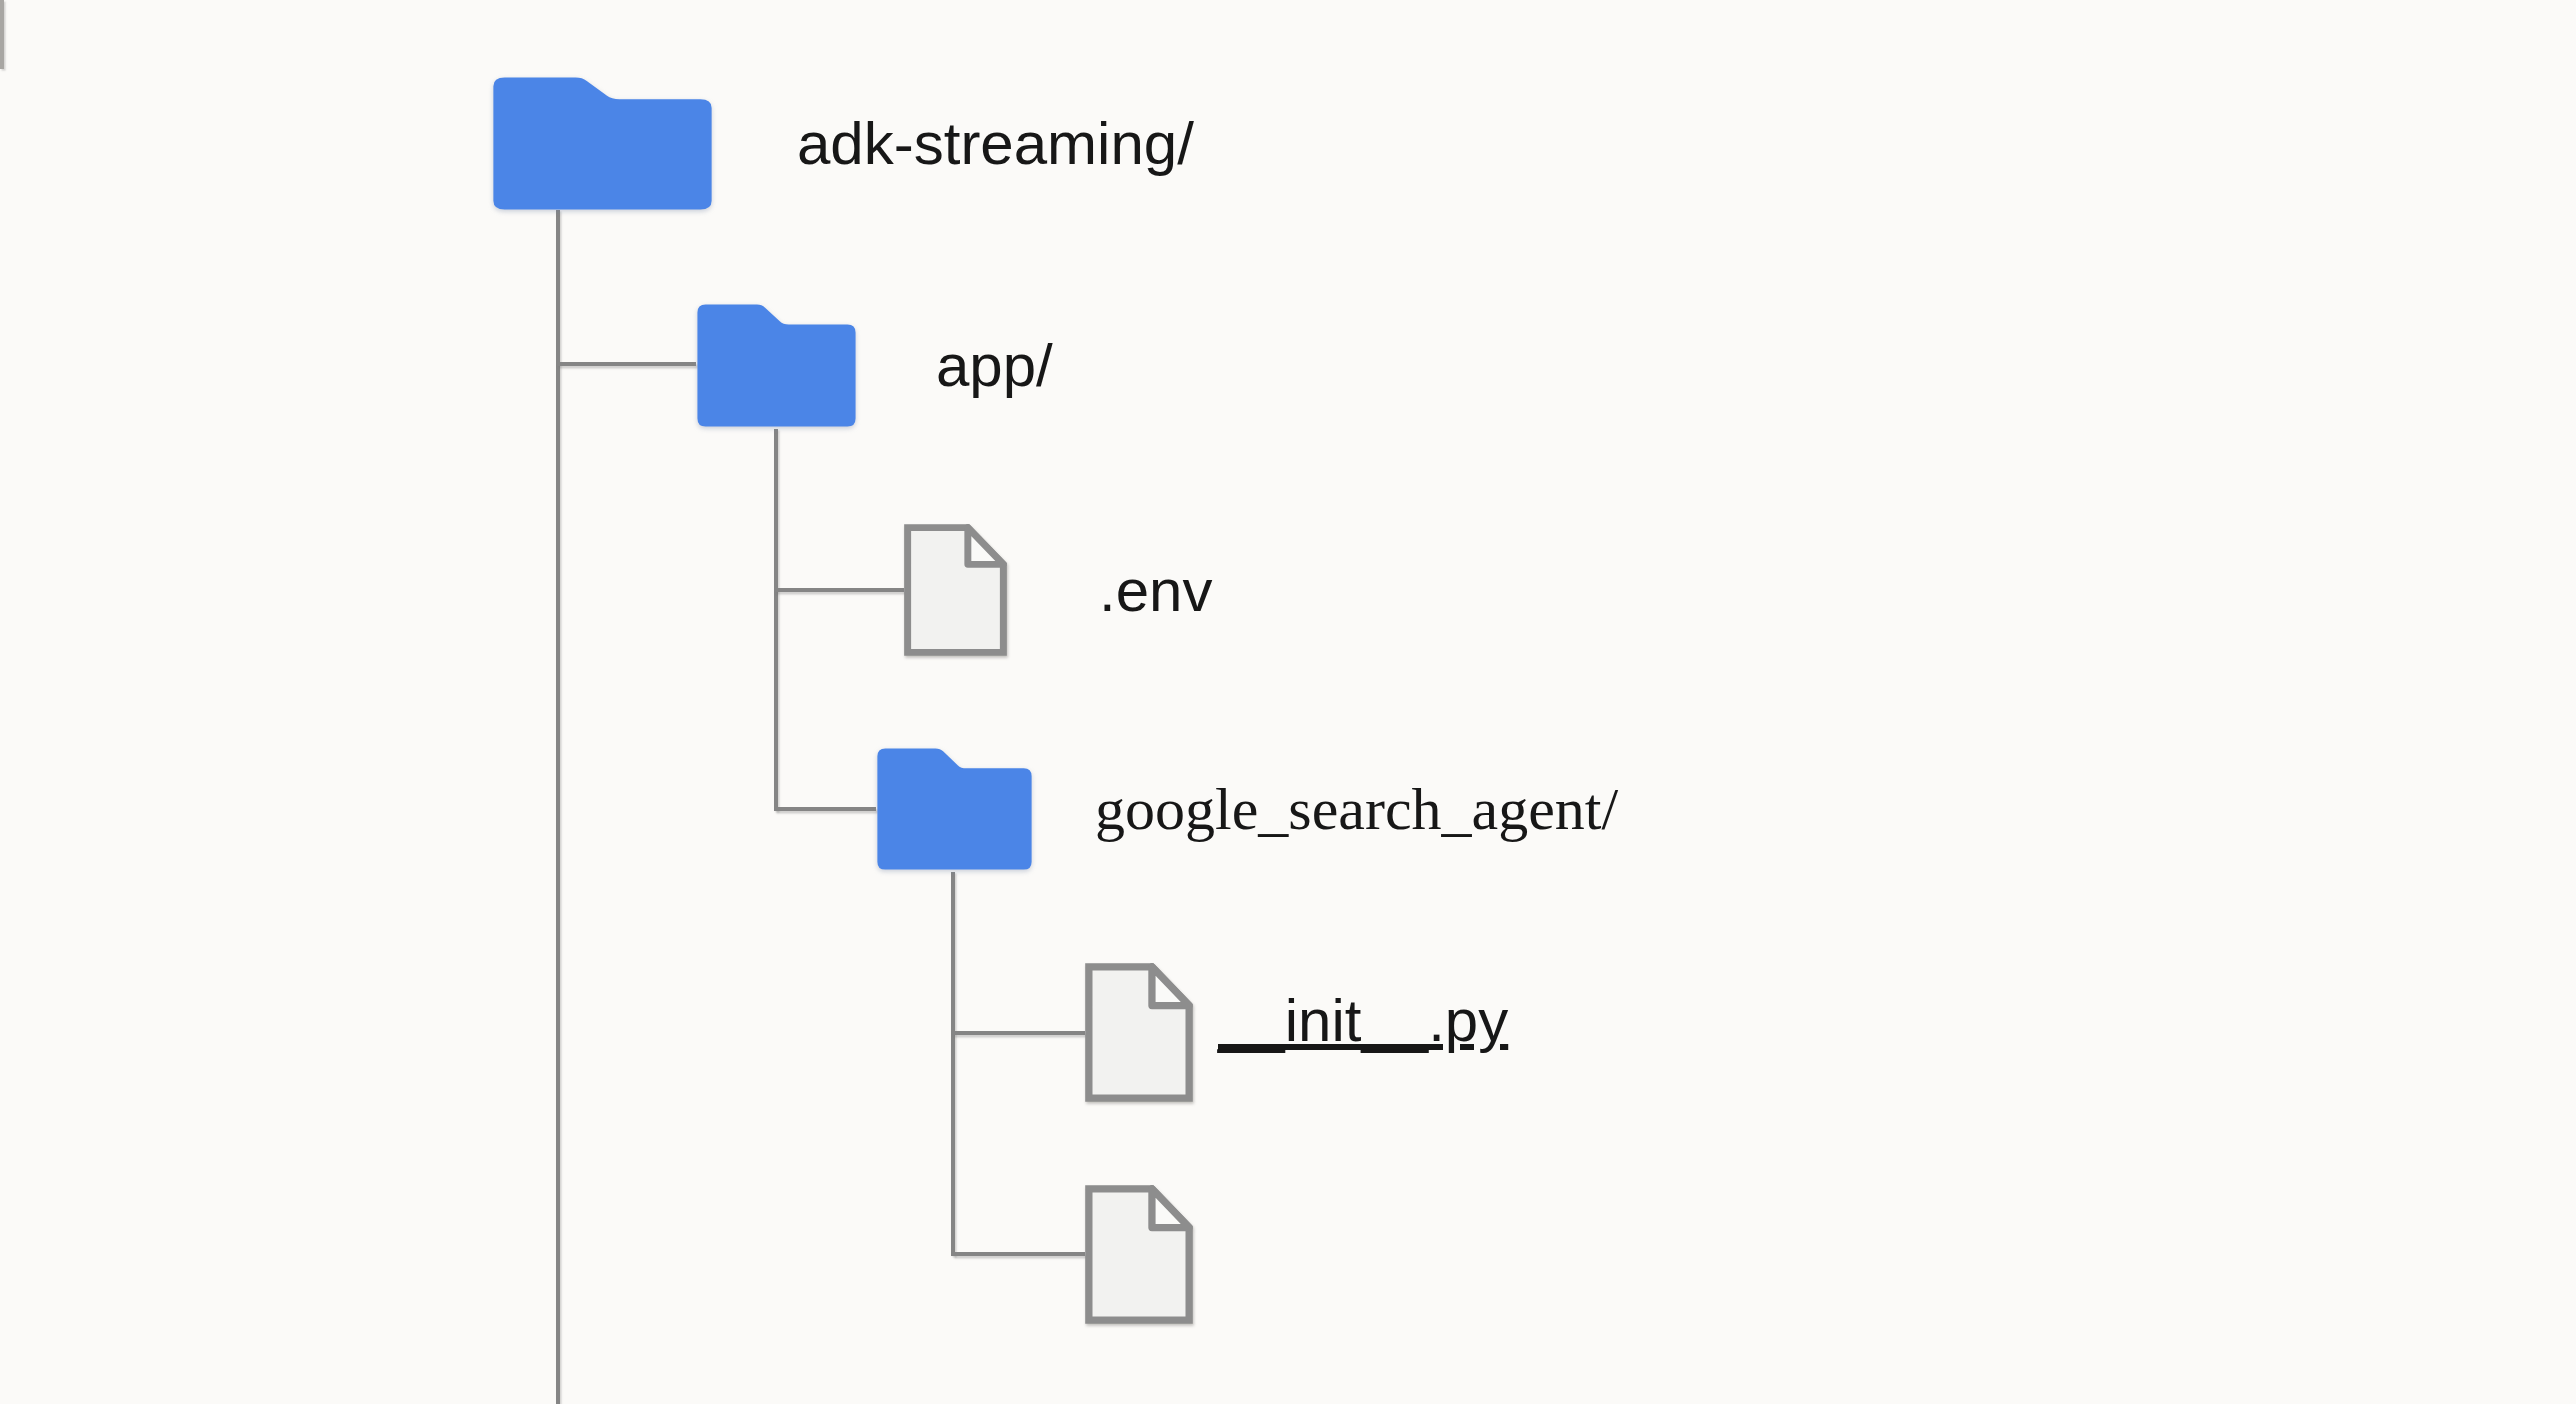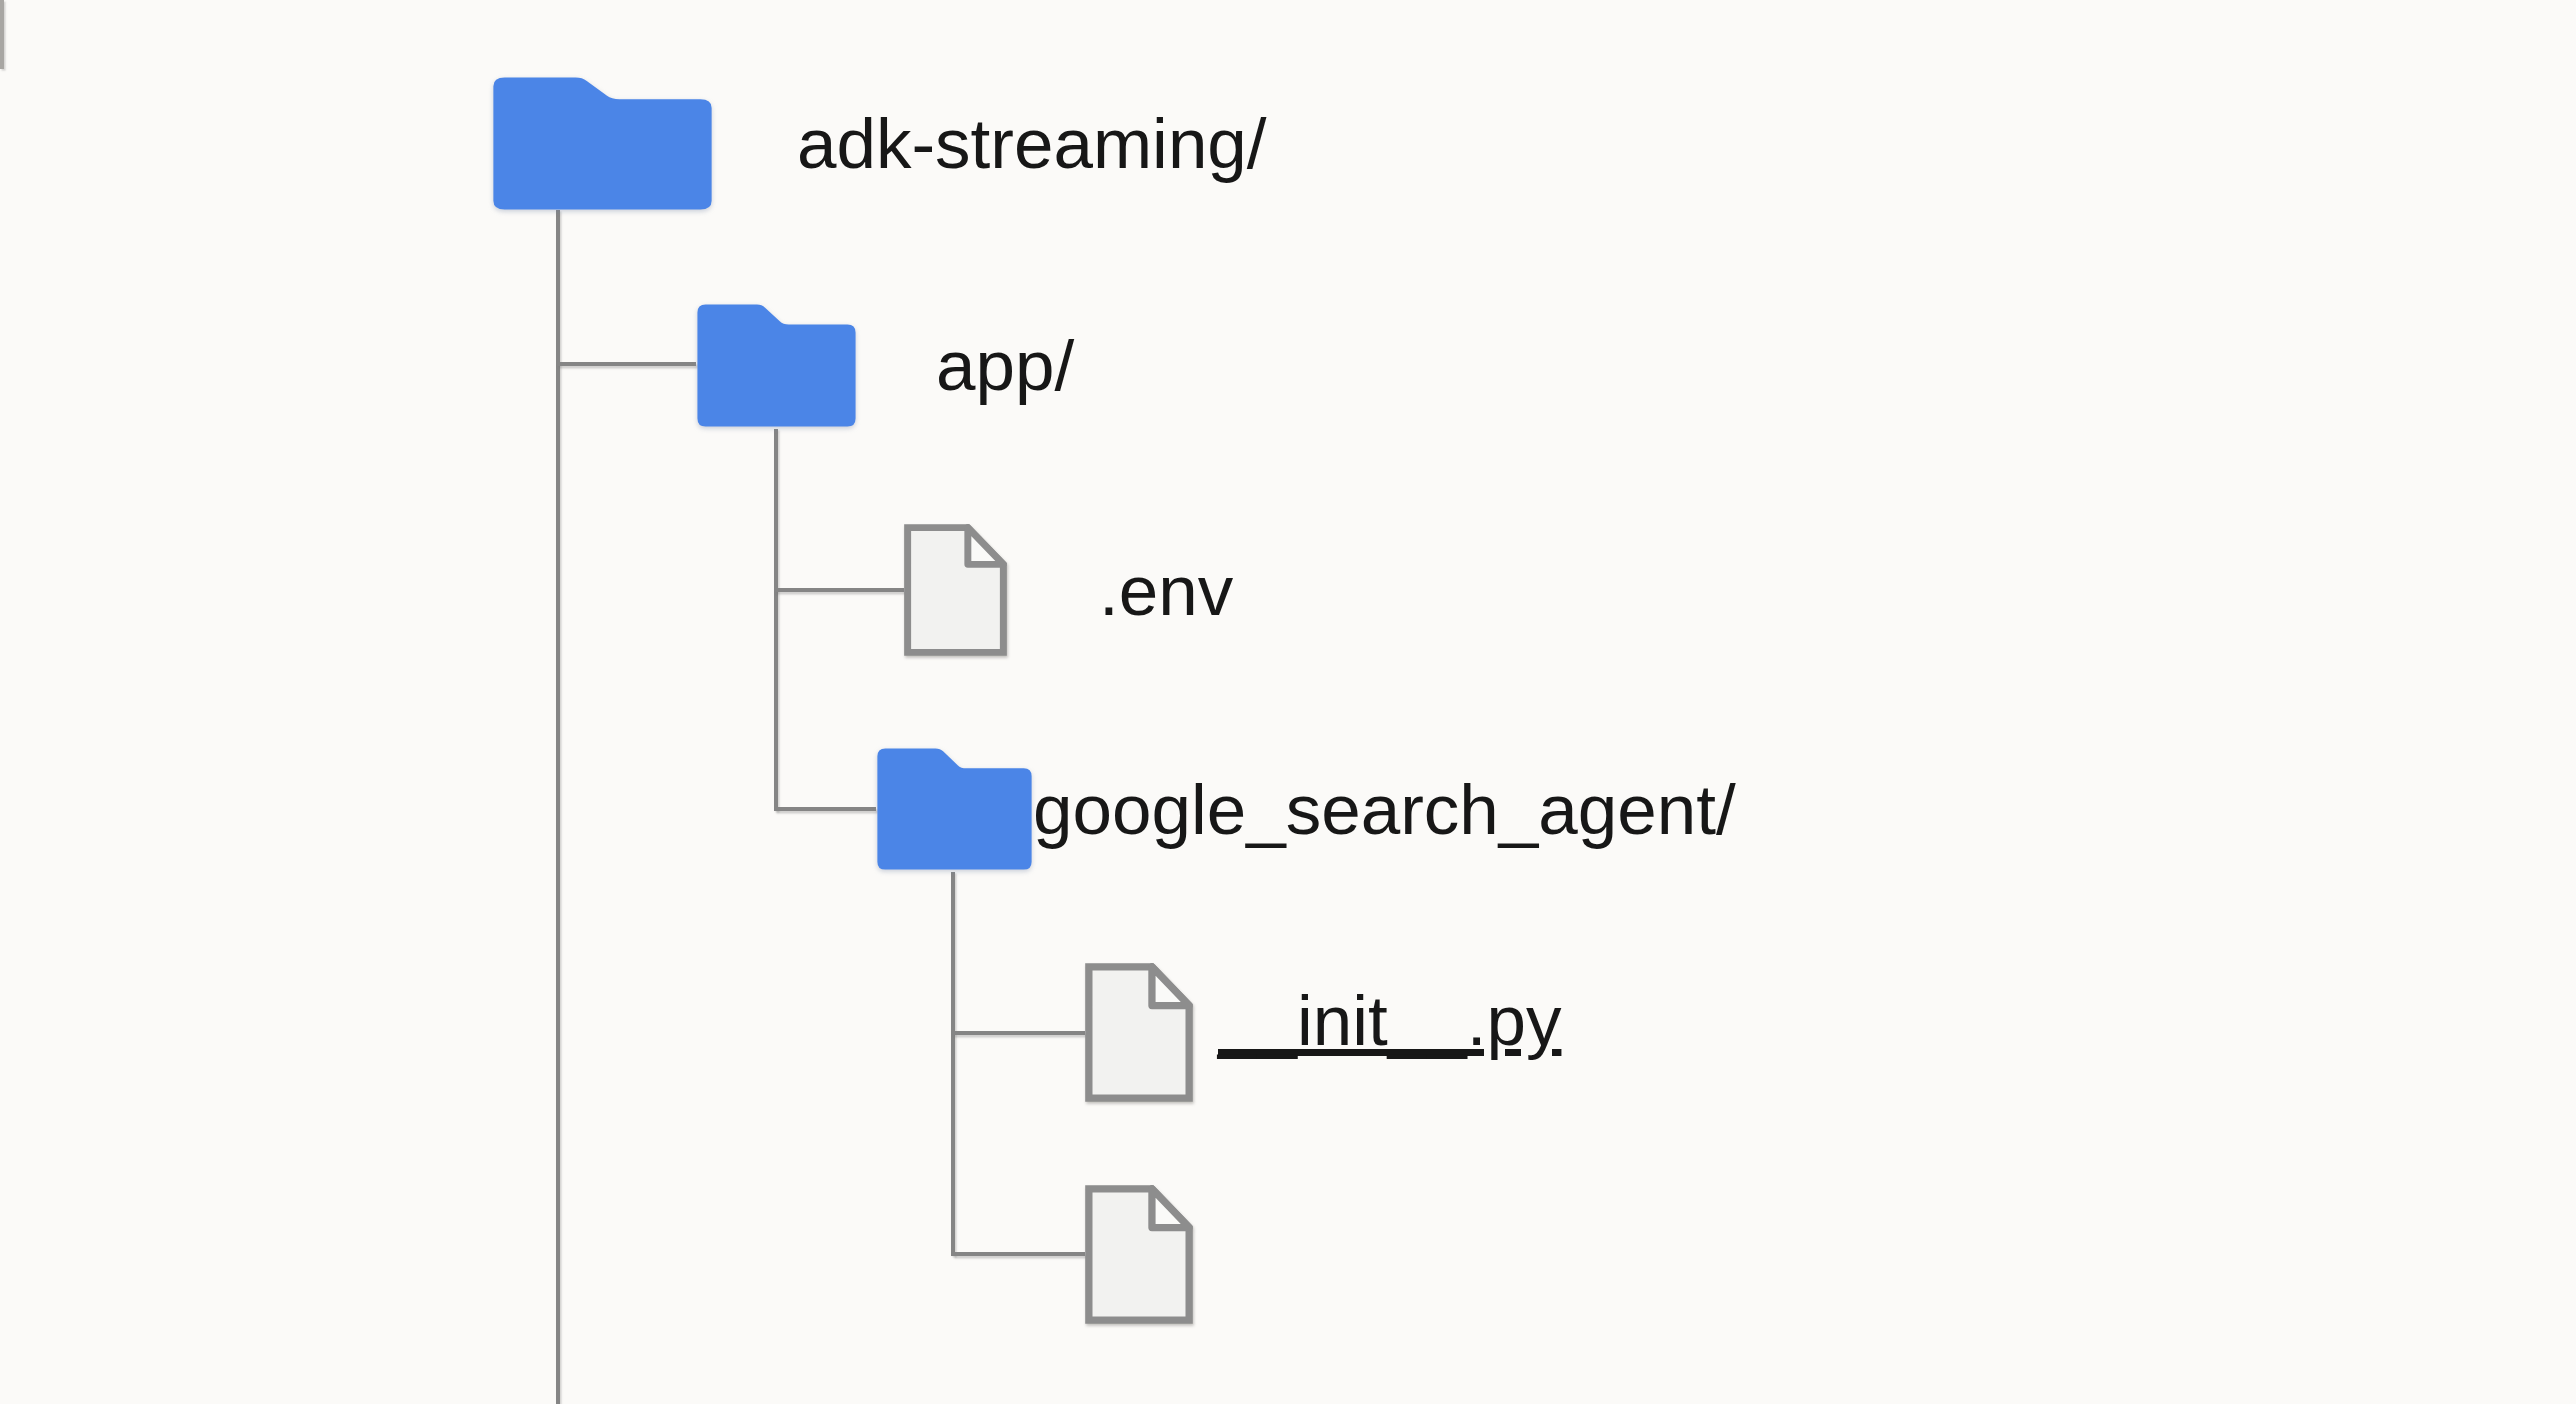--- a/index.html
+++ b/index.html
@@ -67,30 +67,30 @@
   .icon-env    { left: 903px; top: 523px;  width: 105px; height: 134px; }
   .icon-google { left: 875px; top: 746px;  width: 159px; height: 126px; }
   .icon-init   { left: 1084px; top: 962px; width: 110px; height: 141px; }
   .icon-agent  { left: 1084px; top: 1184px; width: 110px; height: 141px; }
 
   
   .label {
     position: absolute;
     display: flex;
     align-items: center;
-    font-size: 71px;
+    font-size: 60px;
     font-weight: 400;
     color: var(--text);
     white-space: pre;
     letter-spacing: 0;
   }
   .label-adk    { left: 797px;  top: 75px;   height: 137px; }
   .label-app    { left: 936px; top: 302px;  height: 127px; }
   .label-env    { left: 1076px; top: 523px;  height: 134px; margin-left: 23px; }
-  .label-google { left: 1033px; top: 746px;  height: 126px; }
+  .label-google { left: 1095px; top: 746px;  height: 126px; font-family: Liberation Serif, serif; }
   .label-init   { left: 1218px; top: 950px; height: 141px; text-decoration: underline; }
   .label-agent  { left: 1220px; top: 1184px; height: 141px; }
 </style>
 </head>
 <body>
 
 <div class="canvas">
 
   <div class="line v edge-artifact"></div>
   <div class="line v v-root"></div>

